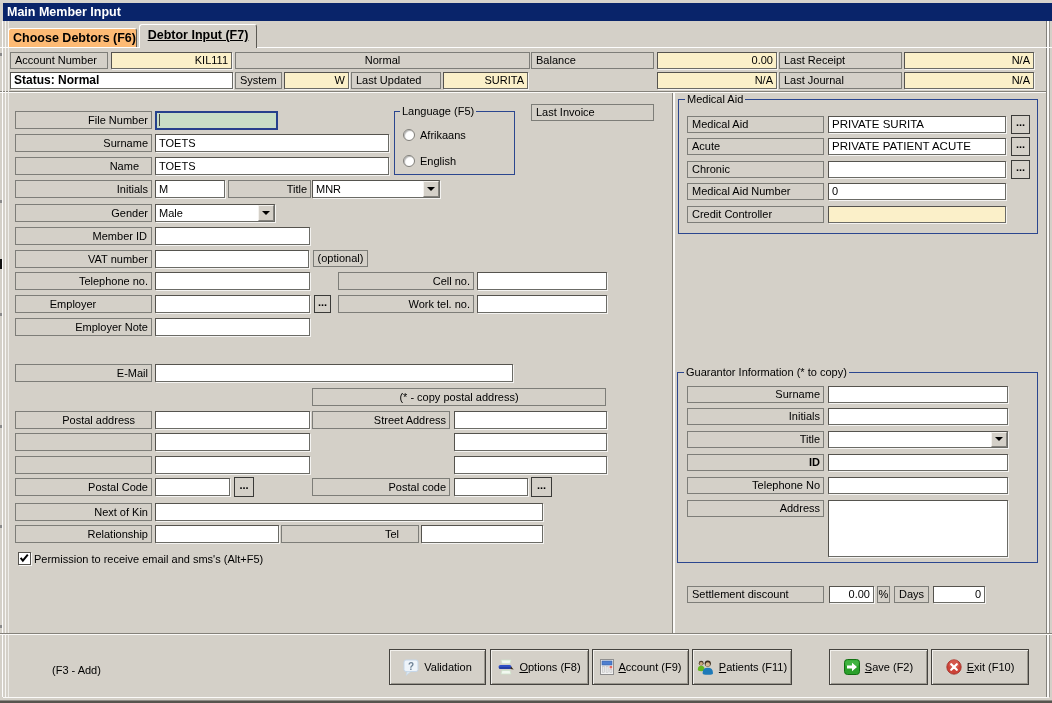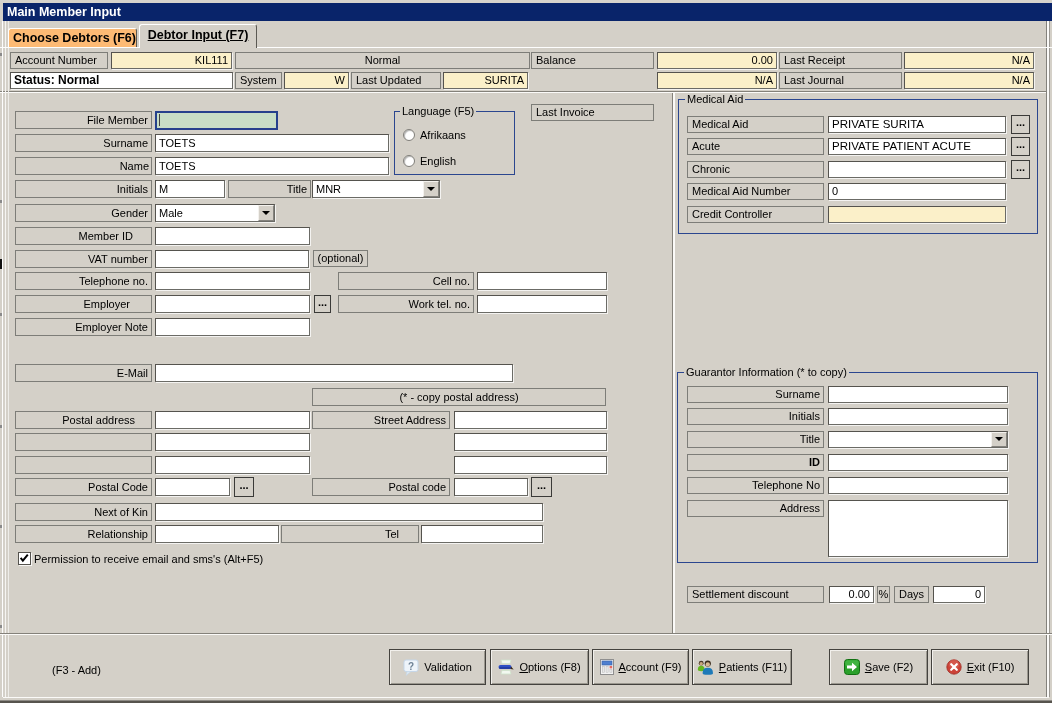--- a/index.html
+++ b/index.html
@@ -39,47 +39,47 @@
 <div style="position:absolute;left:904px;top:52px;width:130px;height:17px;background:#fbf0c9;border:1px solid #6b6b66;border-top-color:#55534e;border-left-color:#55534e;box-sizing:border-box;line-height:15px;text-align:right;padding-right:3px;font-weight:normal;overflow:hidden;white-space:nowrap;box-shadow:1px 1px 0 rgba(255,255,255,.75);">N/A</div>
 <div style="position:absolute;left:10px;top:72px;width:223px;height:17px;background:#fff;border:1px solid #6b6b66;border-top-color:#55534e;border-left-color:#55534e;box-sizing:border-box;line-height:15px;text-align:left;padding-left:3px;font-weight:bold;overflow:hidden;white-space:nowrap;box-shadow:1px 1px 0 rgba(255,255,255,.75);font-size:12px;">Status: Normal</div>
 <div style="position:absolute;left:235px;top:72px;width:47px;height:17px;background:#d4d0c8;border:1px solid #7d7d78;box-sizing:border-box;line-height:15px;text-align:left;padding-left:4px;font-weight:normal;overflow:hidden;white-space:nowrap;">System</div>
 <div style="position:absolute;left:284px;top:72px;width:65px;height:17px;background:#fbf0c9;border:1px solid #6b6b66;border-top-color:#55534e;border-left-color:#55534e;box-sizing:border-box;line-height:15px;text-align:right;padding-right:3px;font-weight:normal;overflow:hidden;white-space:nowrap;box-shadow:1px 1px 0 rgba(255,255,255,.75);">W</div>
 <div style="position:absolute;left:351px;top:72px;width:90px;height:17px;background:#d4d0c8;border:1px solid #7d7d78;box-sizing:border-box;line-height:15px;text-align:left;padding-left:4px;font-weight:normal;overflow:hidden;white-space:nowrap;">Last Updated</div>
 <div style="position:absolute;left:443px;top:72px;width:85px;height:17px;background:#fbf0c9;border:1px solid #6b6b66;border-top-color:#55534e;border-left-color:#55534e;box-sizing:border-box;line-height:15px;text-align:right;padding-right:3px;font-weight:normal;overflow:hidden;white-space:nowrap;box-shadow:1px 1px 0 rgba(255,255,255,.75);">SURITA</div>
 <div style="position:absolute;left:531px;top:72px;width:123px;height:17px;background:#d4d0c8;border:1px solid #7d7d78;box-sizing:border-box;line-height:15px;text-align:left;padding-left:4px;font-weight:normal;overflow:hidden;white-space:nowrap;margin-top:32px;">Last Invoice</div>
 <div style="position:absolute;left:657px;top:72px;width:120px;height:17px;background:#fbf0c9;border:1px solid #6b6b66;border-top-color:#55534e;border-left-color:#55534e;box-sizing:border-box;line-height:15px;text-align:right;padding-right:3px;font-weight:normal;overflow:hidden;white-space:nowrap;box-shadow:1px 1px 0 rgba(255,255,255,.75);">N/A</div>
 <div style="position:absolute;left:779px;top:72px;width:123px;height:17px;background:#d4d0c8;border:1px solid #7d7d78;box-sizing:border-box;line-height:15px;text-align:left;padding-left:4px;font-weight:normal;overflow:hidden;white-space:nowrap;">Last Journal</div>
 <div style="position:absolute;left:904px;top:72px;width:130px;height:17px;background:#fbf0c9;border:1px solid #6b6b66;border-top-color:#55534e;border-left-color:#55534e;box-sizing:border-box;line-height:15px;text-align:right;padding-right:3px;font-weight:normal;overflow:hidden;white-space:nowrap;box-shadow:1px 1px 0 rgba(255,255,255,.75);">N/A</div>
-<div style="position:absolute;left:15px;top:111px;width:137px;height:18px;background:#d4d0c8;border:1px solid #7d7d78;box-sizing:border-box;line-height:16px;text-align:right;padding-right:3px;font-weight:normal;overflow:hidden;white-space:nowrap;">File Member</div>
+<div style="position:absolute;left:15px;top:111px;width:137px;height:18px;background:#d4d0c8;border:1px solid #7d7d78;box-sizing:border-box;line-height:16px;text-align:right;padding-right:3px;font-weight:normal;overflow:hidden;white-space:nowrap;">File Number</div>
 <div style="position:absolute;left:155px;top:111px;width:123px;height:19px;background:#c8dec6;border:2px solid #26418c;"></div>
 <div style="position:absolute;left:159px;top:114px;width:1px;height:12px;background:#444;"></div>
 <div style="position:absolute;left:15px;top:134px;width:137px;height:18px;background:#d4d0c8;border:1px solid #7d7d78;box-sizing:border-box;line-height:16px;text-align:right;padding-right:3px;font-weight:normal;overflow:hidden;white-space:nowrap;">Surname</div>
 <div style="position:absolute;left:155px;top:134px;width:234px;height:18px;background:#fff;border:1px solid #6b6b66;border-top-color:#55534e;border-left-color:#55534e;box-sizing:border-box;line-height:16px;text-align:left;padding-left:3px;font-weight:normal;overflow:hidden;white-space:nowrap;box-shadow:1px 1px 0 rgba(255,255,255,.75);">TOETS</div>
-<div style="position:absolute;left:15px;top:157px;width:137px;height:18px;background:#d4d0c8;border:1px solid #7d7d78;box-sizing:border-box;line-height:16px;text-align:right;padding-right:2px;font-weight:normal;overflow:hidden;white-space:nowrap;">Name</div>
+<div style="position:absolute;left:15px;top:157px;width:137px;height:18px;background:#d4d0c8;border:1px solid #7d7d78;box-sizing:border-box;line-height:16px;text-align:right;padding-right:12px;font-weight:normal;overflow:hidden;white-space:nowrap;">Name</div>
 <div style="position:absolute;left:155px;top:157px;width:234px;height:18px;background:#fff;border:1px solid #6b6b66;border-top-color:#55534e;border-left-color:#55534e;box-sizing:border-box;line-height:16px;text-align:left;padding-left:3px;font-weight:normal;overflow:hidden;white-space:nowrap;box-shadow:1px 1px 0 rgba(255,255,255,.75);">TOETS</div>
 <div style="position:absolute;left:15px;top:180px;width:137px;height:18px;background:#d4d0c8;border:1px solid #7d7d78;box-sizing:border-box;line-height:16px;text-align:right;padding-right:3px;font-weight:normal;overflow:hidden;white-space:nowrap;">Initials</div>
 <div style="position:absolute;left:155px;top:180px;width:70px;height:18px;background:#fff;border:1px solid #6b6b66;border-top-color:#55534e;border-left-color:#55534e;box-sizing:border-box;line-height:16px;text-align:left;padding-left:3px;font-weight:normal;overflow:hidden;white-space:nowrap;box-shadow:1px 1px 0 rgba(255,255,255,.75);">M</div>
 <div style="position:absolute;left:228px;top:180px;width:83px;height:18px;background:#d4d0c8;border:1px solid #7d7d78;box-sizing:border-box;line-height:16px;text-align:right;padding-right:3px;font-weight:normal;overflow:hidden;white-space:nowrap;">Title</div>
 <div style="position:absolute;left:312px;top:180px;width:128px;height:18px;background:#fff;border:1px solid #6b6b66;border-top-color:#55534e;border-left-color:#55534e;box-sizing:border-box;line-height:16px;text-align:left;padding-left:3px;font-weight:normal;overflow:hidden;white-space:nowrap;box-shadow:1px 1px 0 rgba(255,255,255,.75);">MNR</div>
 <div style="position:absolute;left:423px;top:181px;width:16px;height:16px;background:#d4d0c8;border:1px solid #84827d;border-top-color:#f4f2ee;border-left-color:#f4f2ee;box-sizing:border-box;"></div>
 <div style="position:absolute;left:427px;top:187px;width:0;height:0;border-left:4px solid transparent;border-right:4px solid transparent;border-top:4px solid #000;"></div>
 <div style="position:absolute;left:15px;top:204px;width:137px;height:18px;background:#d4d0c8;border:1px solid #7d7d78;box-sizing:border-box;line-height:16px;text-align:right;padding-right:3px;font-weight:normal;overflow:hidden;white-space:nowrap;">Gender</div>
 <div style="position:absolute;left:155px;top:204px;width:120px;height:18px;background:#fff;border:1px solid #6b6b66;border-top-color:#55534e;border-left-color:#55534e;box-sizing:border-box;line-height:16px;text-align:left;padding-left:3px;font-weight:normal;overflow:hidden;white-space:nowrap;box-shadow:1px 1px 0 rgba(255,255,255,.75);">Male</div>
 <div style="position:absolute;left:258px;top:205px;width:16px;height:16px;background:#d4d0c8;border:1px solid #84827d;border-top-color:#f4f2ee;border-left-color:#f4f2ee;box-sizing:border-box;"></div>
 <div style="position:absolute;left:262px;top:211px;width:0;height:0;border-left:4px solid transparent;border-right:4px solid transparent;border-top:4px solid #000;"></div>
-<div style="position:absolute;left:15px;top:227px;width:137px;height:18px;background:#d4d0c8;border:1px solid #7d7d78;box-sizing:border-box;line-height:16px;text-align:right;padding-right:18px;font-weight:normal;overflow:hidden;white-space:nowrap;">Member ID</div>
+<div style="position:absolute;left:15px;top:227px;width:137px;height:18px;background:#d4d0c8;border:1px solid #7d7d78;box-sizing:border-box;line-height:16px;text-align:right;padding-right:4px;font-weight:normal;overflow:hidden;white-space:nowrap;">Member ID</div>
 <div style="position:absolute;left:155px;top:227px;width:155px;height:18px;background:#fff;border:1px solid #6b6b66;border-top-color:#55534e;border-left-color:#55534e;box-sizing:border-box;line-height:16px;text-align:left;padding-left:3px;font-weight:normal;overflow:hidden;white-space:nowrap;box-shadow:1px 1px 0 rgba(255,255,255,.75);"></div>
 <div style="position:absolute;left:15px;top:250px;width:137px;height:18px;background:#d4d0c8;border:1px solid #7d7d78;box-sizing:border-box;line-height:16px;text-align:right;padding-right:3px;font-weight:normal;overflow:hidden;white-space:nowrap;">VAT number</div>
 <div style="position:absolute;left:155px;top:250px;width:154px;height:18px;background:#fff;border:1px solid #6b6b66;border-top-color:#55534e;border-left-color:#55534e;box-sizing:border-box;line-height:16px;text-align:left;padding-left:3px;font-weight:normal;overflow:hidden;white-space:nowrap;box-shadow:1px 1px 0 rgba(255,255,255,.75);"></div>
 <div style="position:absolute;left:313px;top:250px;width:55px;height:17px;background:#d4d0c8;border:1px solid #7d7d78;box-sizing:border-box;line-height:15px;text-align:center;font-weight:normal;overflow:hidden;white-space:nowrap;">(optional)</div>
 <div style="position:absolute;left:15px;top:272px;width:137px;height:18px;background:#d4d0c8;border:1px solid #7d7d78;box-sizing:border-box;line-height:16px;text-align:right;padding-right:3px;font-weight:normal;overflow:hidden;white-space:nowrap;">Telephone no.</div>
 <div style="position:absolute;left:155px;top:272px;width:155px;height:18px;background:#fff;border:1px solid #6b6b66;border-top-color:#55534e;border-left-color:#55534e;box-sizing:border-box;line-height:16px;text-align:left;padding-left:3px;font-weight:normal;overflow:hidden;white-space:nowrap;box-shadow:1px 1px 0 rgba(255,255,255,.75);"></div>
 <div style="position:absolute;left:338px;top:272px;width:136px;height:18px;background:#d4d0c8;border:1px solid #7d7d78;box-sizing:border-box;line-height:16px;text-align:right;padding-right:3px;font-weight:normal;overflow:hidden;white-space:nowrap;">Cell no.</div>
 <div style="position:absolute;left:477px;top:272px;width:130px;height:18px;background:#fff;border:1px solid #6b6b66;border-top-color:#55534e;border-left-color:#55534e;box-sizing:border-box;line-height:16px;text-align:left;padding-left:3px;font-weight:normal;overflow:hidden;white-space:nowrap;box-shadow:1px 1px 0 rgba(255,255,255,.75);"></div>
-<div style="position:absolute;left:15px;top:295px;width:137px;height:18px;background:#d4d0c8;border:1px solid #7d7d78;box-sizing:border-box;line-height:16px;text-align:right;padding-right:21px;font-weight:normal;overflow:hidden;white-space:nowrap;">Employer</div>
+<div style="position:absolute;left:15px;top:295px;width:137px;height:18px;background:#d4d0c8;border:1px solid #7d7d78;box-sizing:border-box;line-height:16px;text-align:center;padding-right:21px;font-weight:normal;overflow:hidden;white-space:nowrap;">Employer</div>
 <div style="position:absolute;left:155px;top:295px;width:155px;height:18px;background:#fff;border:1px solid #6b6b66;border-top-color:#55534e;border-left-color:#55534e;box-sizing:border-box;line-height:16px;text-align:left;padding-left:3px;font-weight:normal;overflow:hidden;white-space:nowrap;box-shadow:1px 1px 0 rgba(255,255,255,.75);"></div>
 <div style="position:absolute;left:314px;top:295px;width:17px;height:18px;background:#d4d0c8;border:1px solid #3a3a38;box-sizing:border-box;text-align:center;line-height:12px;font-weight:bold;letter-spacing:0;">...</div>
 <div style="position:absolute;left:338px;top:295px;width:136px;height:18px;background:#d4d0c8;border:1px solid #7d7d78;box-sizing:border-box;line-height:16px;text-align:right;padding-right:3px;font-weight:normal;overflow:hidden;white-space:nowrap;">Work tel. no.</div>
 <div style="position:absolute;left:477px;top:295px;width:130px;height:18px;background:#fff;border:1px solid #6b6b66;border-top-color:#55534e;border-left-color:#55534e;box-sizing:border-box;line-height:16px;text-align:left;padding-left:3px;font-weight:normal;overflow:hidden;white-space:nowrap;box-shadow:1px 1px 0 rgba(255,255,255,.75);"></div>
 <div style="position:absolute;left:15px;top:318px;width:137px;height:18px;background:#d4d0c8;border:1px solid #7d7d78;box-sizing:border-box;line-height:16px;text-align:right;padding-right:3px;font-weight:normal;overflow:hidden;white-space:nowrap;">Employer Note</div>
 <div style="position:absolute;left:155px;top:318px;width:155px;height:18px;background:#fff;border:1px solid #6b6b66;border-top-color:#55534e;border-left-color:#55534e;box-sizing:border-box;line-height:16px;text-align:left;padding-left:3px;font-weight:normal;overflow:hidden;white-space:nowrap;box-shadow:1px 1px 0 rgba(255,255,255,.75);"></div>
 <div style="position:absolute;left:15px;top:364px;width:137px;height:18px;background:#d4d0c8;border:1px solid #7d7d78;box-sizing:border-box;line-height:16px;text-align:right;padding-right:3px;font-weight:normal;overflow:hidden;white-space:nowrap;">E-Mail</div>
 <div style="position:absolute;left:155px;top:364px;width:358px;height:18px;background:#fff;border:1px solid #6b6b66;border-top-color:#55534e;border-left-color:#55534e;box-sizing:border-box;line-height:16px;text-align:left;padding-left:3px;font-weight:normal;overflow:hidden;white-space:nowrap;box-shadow:1px 1px 0 rgba(255,255,255,.75);"></div>
 <div style="position:absolute;left:312px;top:388px;width:294px;height:18px;background:#d4d0c8;border:1px solid #7d7d78;box-sizing:border-box;line-height:16px;text-align:center;font-weight:normal;overflow:hidden;white-space:nowrap;">(* - copy postal address)</div>
 <div style="position:absolute;left:15px;top:411px;width:137px;height:18px;background:#d4d0c8;border:1px solid #7d7d78;box-sizing:border-box;line-height:16px;text-align:right;padding-right:16px;font-weight:normal;overflow:hidden;white-space:nowrap;">Postal address</div>

